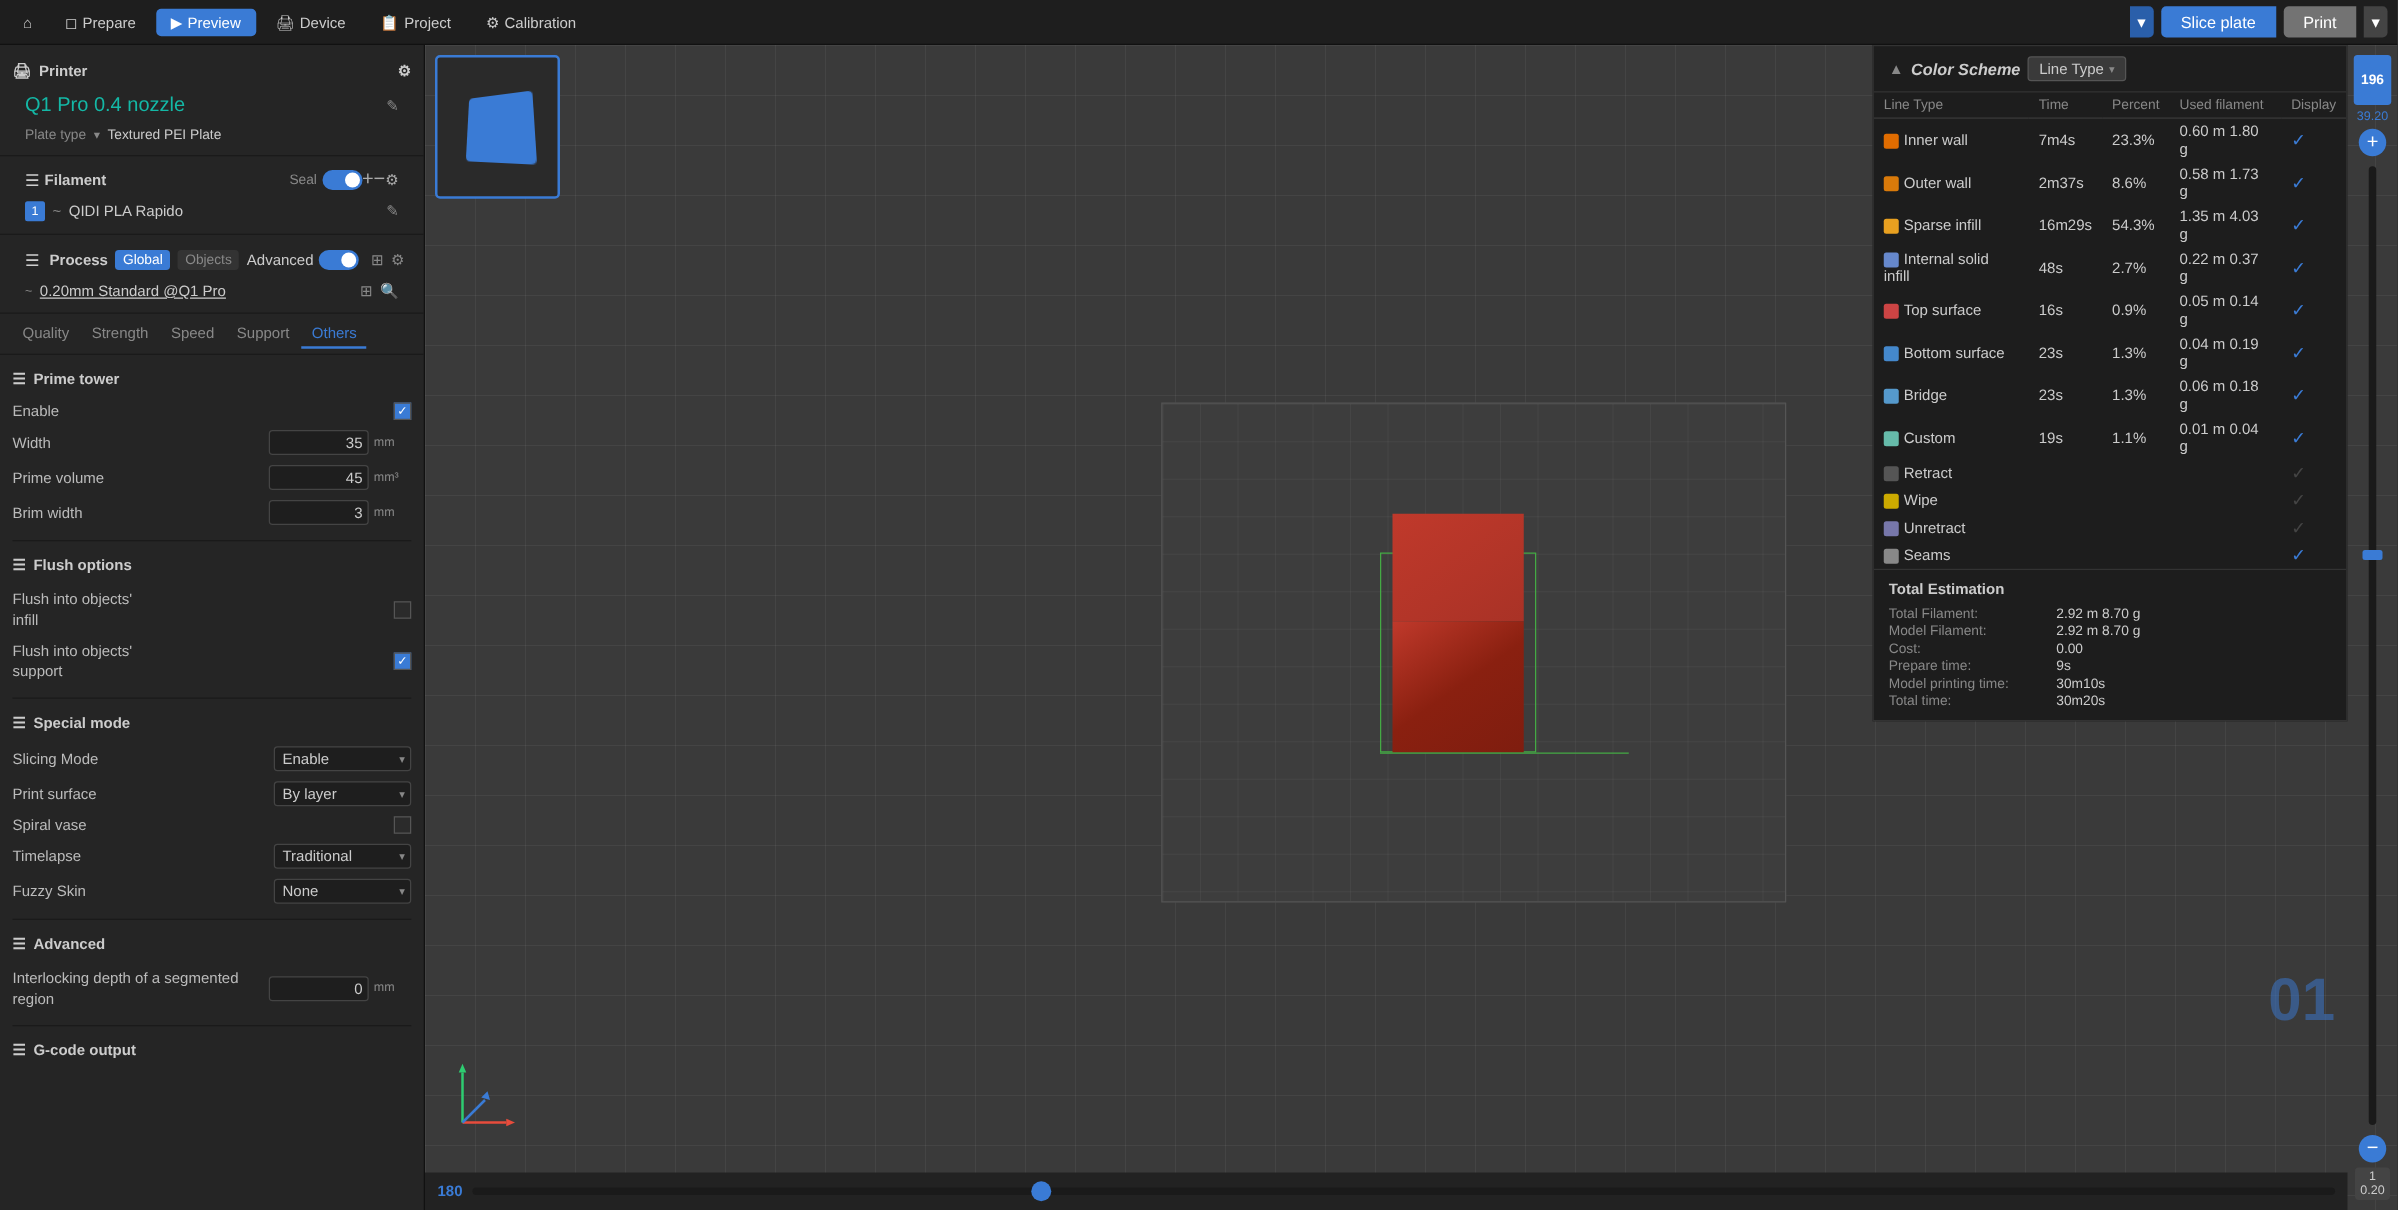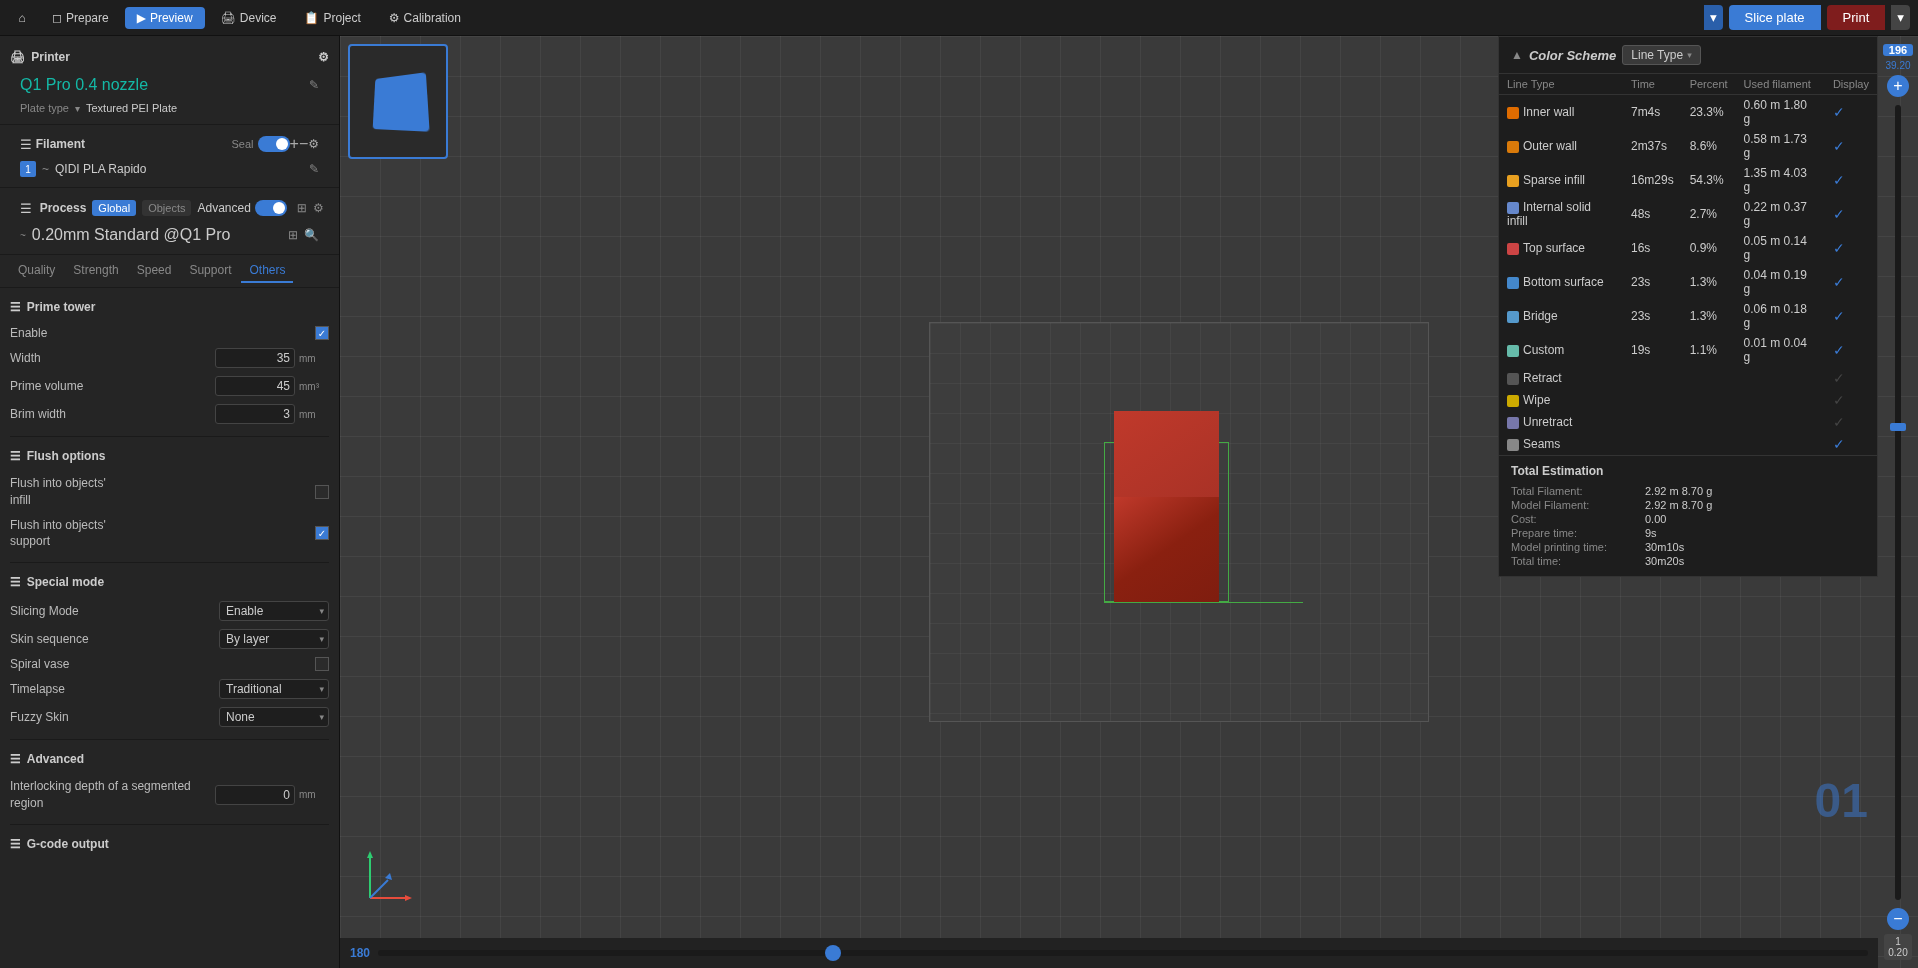--- a/index.html
+++ b/index.html
@@ -10,21 +10,21 @@
       display: flex; align-items: center; background: #1e1e1e; height: 36px; padding: 0 8px; gap: 4px; border-bottom: 1px solid #111;
     }
     .nav-btn {
       display: flex; align-items: center; gap: 4px; padding: 4px 12px; border-radius: 4px; cursor: pointer; color: #ccc; background: transparent; border: none; font-size: 12px;
     }
     .nav-btn.active { background: #3a7bd5; color: #fff; }
     .nav-home { width: 28px; height: 28px; display: flex; align-items: center; justify-content: center; cursor: pointer; color: #ccc; }
     .top-right { margin-left: auto; display: flex; align-items: center; gap: 6px; }
     .slice-btn { background: #3a7bd5; color: #fff; border: none; border-radius: 4px 0 0 4px; padding: 5px 16px; cursor: pointer; font-size: 13px; }
     .slice-arrow { background: #2a5faa; color: #fff; border: none; border-radius: 0 4px 4px 0; padding: 5px 6px; cursor: pointer; }
-    .print-btn { background: #7f1d1d; color: #fff; border: none; border-radius: 4px 0 0 4px; padding: 5px 16px; cursor: pointer; font-size: 13px; }
+    .print-btn { background: #737373; color: #fff; border: none; border-radius: 4px 0 0 4px; padding: 5px 16px; cursor: pointer; font-size: 13px; }
     .print-arrow { background: #444; color: #fff; border: none; border-radius: 0 4px 4px 0; padding: 5px 6px; cursor: pointer; }
 
     
     .main-layout { display: flex; height: calc(968px - 36px); }
 
     
     .left-panel { width: 340px; background: #252525; border-right: 1px solid #111; overflow-y: auto; flex-shrink: 0; }
     .left-panel::-webkit-scrollbar { width: 4px; }
     .left-panel::-webkit-scrollbar-thumb { background: #444; }
 
@@ -54,21 +54,21 @@
     .filament-edit { margin-left: auto; color: #888; cursor: pointer; }
 
     .process-row { display: flex; align-items: center; padding: 6px 10px; gap: 6px; }
     .process-label { color: #ccc; font-size: 12px; font-weight: 600; }
     .tag { padding: 2px 6px; border-radius: 3px; font-size: 11px; cursor: pointer; }
     .tag.active { background: #3a7bd5; color: #fff; }
     .tag.inactive { background: #333; color: #888; }
     .advanced-toggle { margin-left: auto; display: flex; align-items: center; gap: 4px; color: #ccc; font-size: 12px; }
 
     .profile-row { display: flex; align-items: center; padding: 4px 10px; gap: 6px; }
-    .profile-name { color: #ccc; font-size: 16px; }
+    .profile-name { color: #ccc; font-size: 12px; text-decoration: underline; }
     .profile-icons { margin-left: auto; display: flex; gap: 6px; color: #888; }
 
     .tabs-row { display: flex; padding: 4px 10px; gap: 2px; border-bottom: 1px solid #1a1a1a; }
     .tab { padding: 4px 8px; color: #888; font-size: 12px; cursor: pointer; border-bottom: 2px solid transparent; }
     .tab.active { color: #3a7bd5; border-bottom-color: #3a7bd5; }
 
     .settings-section { padding: 8px 10px; }
     .section-title { display: flex; align-items: center; gap: 6px; color: #ccc; font-size: 12px; font-weight: 700; padding: 4px 0 8px 0; }
     .setting-row { display: flex; align-items: center; padding: 4px 0; gap: 4px; }
     .setting-label { color: #bbb; font-size: 12px; flex: 1; }
@@ -82,21 +82,21 @@
 
     
     .viewport { flex: 1; background: #3a3a3a; position: relative; overflow: hidden; }
     .viewport-grid { width: 100%; height: 100%; background-image: linear-gradient(rgba(255,255,255,0.05) 1px, transparent 1px), linear-gradient(90deg, rgba(255,255,255,0.05) 1px, transparent 1px); background-size: 40px 40px; position: relative; }
 
     
     .axes { position: absolute; bottom: 60px; left: 20px; width: 60px; height: 60px; }
 
     
     .layer-slider { position: absolute; right: 0; top: 0; bottom: 0; width: 40px; display: flex; flex-direction: column; align-items: center; padding: 8px 0; gap: 4px; }
-    .layer-num-top { background: #3a7bd5; color: #fff; font-size: 11px; font-weight: 700; padding: 0 6px; border-radius: 3px; text-align: center; }
+    .layer-num-top { background: #3a7bd5; color: #fff; font-size: 11px; font-weight: 700; padding: 14px 6px; border-radius: 3px; text-align: center; }
     .layer-num-sub { color: #3a7bd5; font-size: 10px; }
     .plus-circle { width: 22px; height: 22px; background: #3a7bd5; border-radius: 50%; display: flex; align-items: center; justify-content: center; color: #fff; font-size: 16px; cursor: pointer; }
     .slider-track { flex: 1; width: 6px; background: #1a1a1a; border-radius: 3px; position: relative; margin: 4px 0; }
     .slider-thumb { width: 16px; height: 8px; background: #3a7bd5; border-radius: 2px; position: absolute; right: -5px; top: 40%; cursor: pointer; }
     .layer-num-bottom { background: #444; color: #ccc; font-size: 10px; padding: 2px 4px; border-radius: 3px; text-align: center; }
     .minus-circle { width: 22px; height: 22px; background: #3a7bd5; border-radius: 50%; display: flex; align-items: center; justify-content: center; color: #fff; font-size: 16px; cursor: pointer; }
     .object-num { position: absolute; bottom: 140px; right: 50px; color: #3a7bd5; font-size: 48px; font-weight: 700; opacity: 0.5; }
 
     
     .bottom-slider { position: absolute; bottom: 0; left: 0; right: 40px; height: 30px; background: #222; display: flex; align-items: center; padding: 0 10px; gap: 8px; }
@@ -298,21 +298,21 @@
         <span>Special mode</span>
       </div>
       <div class="setting-row">
         <span class="setting-label">Slicing Mode</span>
         <div class="dropdown-input">
           <span>Enable</span>
           <span class="chevron-icon">▾</span>
         </div>
       </div>
       <div class="setting-row">
-        <span class="setting-label">Skin sequence</span>
+        <span class="setting-label">Print surface</span>
         <div class="dropdown-input">
           <span>By layer</span>
           <span class="chevron-icon">▾</span>
         </div>
       </div>
       <div class="setting-row">
         <span class="setting-label">Spiral vase</span>
         <div class="checkbox unchecked"></div>
       </div>
       <div class="setting-row">

